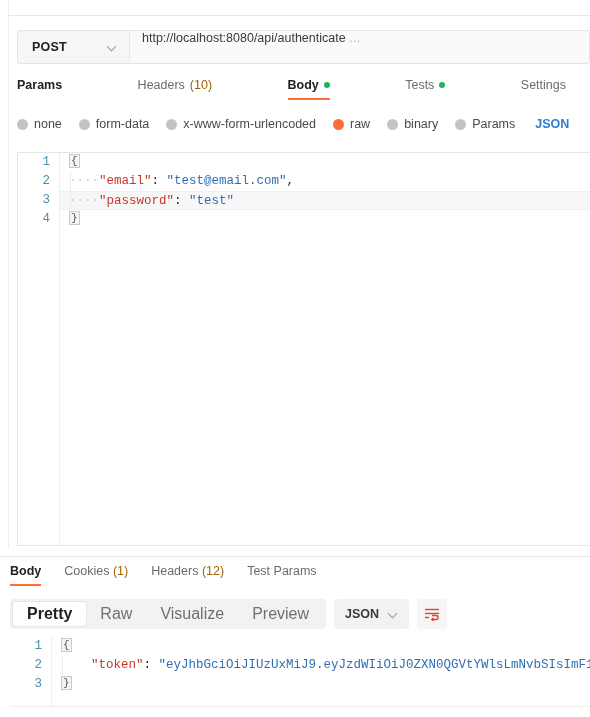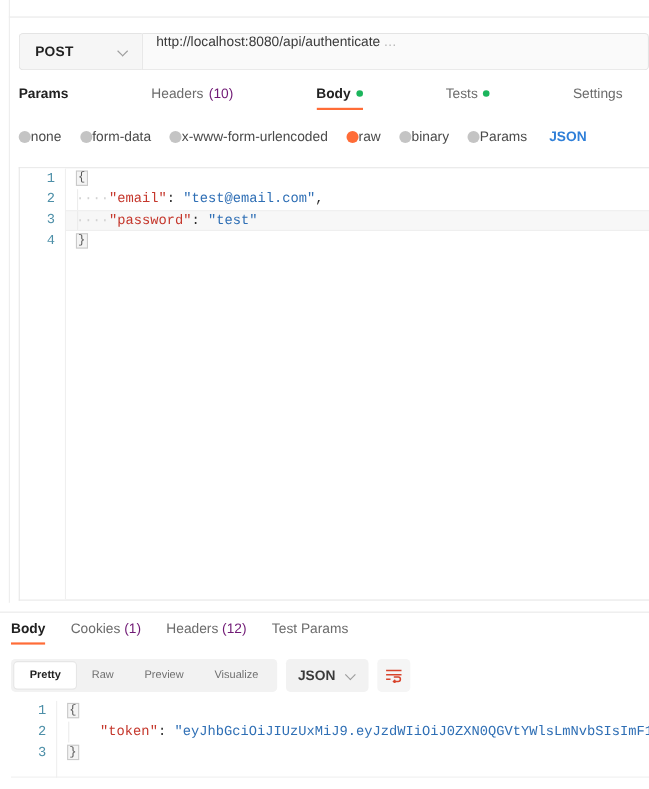--- a/index.html
+++ b/index.html
@@ -80,34 +80,34 @@
     margin-right: 11px;
     display: inline-flex; align-items: center; gap: 5px;
     cursor: pointer;
   }
   .rtab:first-child { }
   .rtab.active { color: #212121; font-weight: bold; }
   .rtab.active .underline {
     position: absolute; left: 0; right: 13px; bottom: 0; height: 2px;
     background: #ff6c37;
   }
-  .count { color: #701a75; }
+  .count { color: #a16207; }
   .gdot {
     width: 6px; height: 6px; border-radius: 50%; background: #1bb55c;
     display: inline-block;
   }
 
   
   .body-types {
     position: absolute; left: 17px; top: 112px; right: 0; height: 24px;
     display: flex; align-items: center;
     white-space: nowrap;
   }
   .btype {
-    display: inline-flex; align-items: center; 
+    display: inline-flex; align-items: center; gap: 6px;
     margin-right: 17px;
     font-size: 12.5px; color: #4a4a4a;
     cursor: pointer;
   }
   .radio {
     width: 11px; height: 11px; border-radius: 50%;
     background: #c4c4c4; flex: none;
   }
   .radio.sel { background: #ff6c37; }
   .json-link {
@@ -199,21 +199,21 @@
     display: flex; align-items: center; gap: 8px;
   }
   .seg {
     display: flex; align-items: center;
     background: #f2f2f2; border-radius: 4px;
     height: 30px; padding: 3px;
   }
   .segbtn {
     height: 24px; line-height: 24px;
     padding: 0 14px;
-    font-size: 10px; color: #707070; border-radius: 3px;
+    font-size: 16px; color: #707070; border-radius: 3px;
     cursor: pointer;
   }
   .segbtn.active {
     background: #ffffff; color: #212121; font-weight: bold;
     box-shadow: 0 0 0 1px #e6e6e6;
   }
   .fmt-select {
     display: flex; align-items: center; gap: 9px;
     background: #f2f2f2; border-radius: 4px;
     height: 30px; padding: 0 11px;
@@ -347,22 +347,22 @@
     </div>
     <div class="restab">
       <span>Test Params</span>
     </div>
   </div>
 
   <div class="res-toolbar">
     <div class="seg">
       <div class="segbtn active">Pretty</div>
       <div class="segbtn">Raw</div>
+      <div class="segbtn">Visualize</div>
       <div class="segbtn">Preview</div>
-      <div class="segbtn">Visualize</div>
     </div>
     <div class="fmt-select">
       <span>JSON</span>
       <span class="chev"></span>
     </div>
     <div class="wrap-btn">
       <svg width="16" height="14" viewBox="0 0 16 14">
         <line x1="1" y1="2.5" x2="15" y2="2.5" stroke="#d8442c" stroke-width="1.4"></line>
         <line x1="1" y1="6.5" x2="15" y2="6.5" stroke="#d8442c" stroke-width="1.4"></line>
         <line x1="1" y1="10.5" x2="5" y2="10.5" stroke="#d8442c" stroke-width="1.4"></line>

